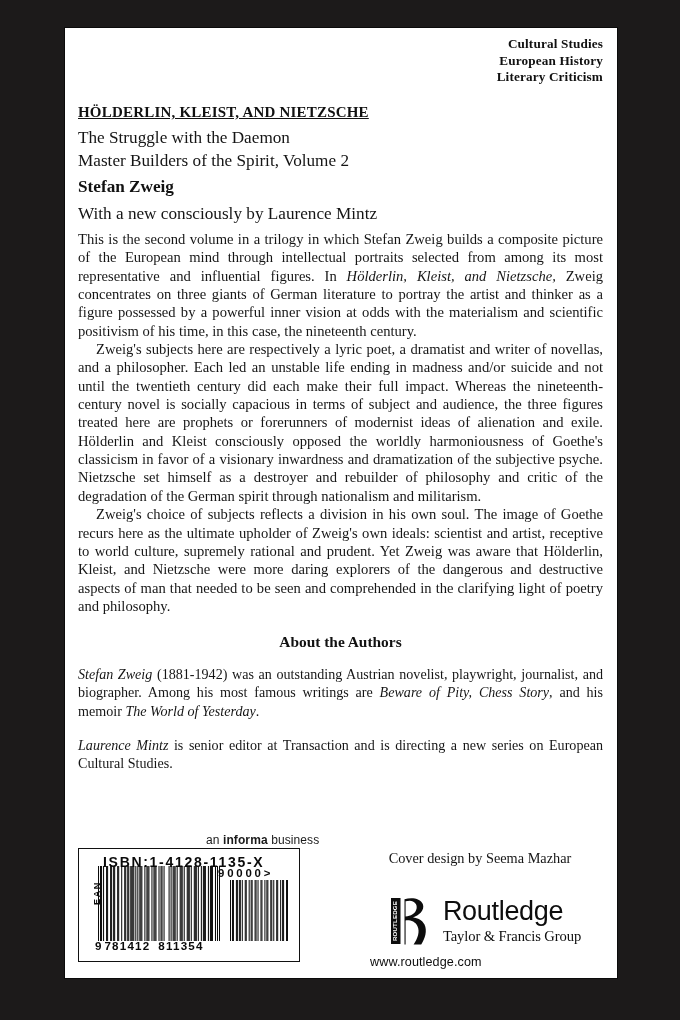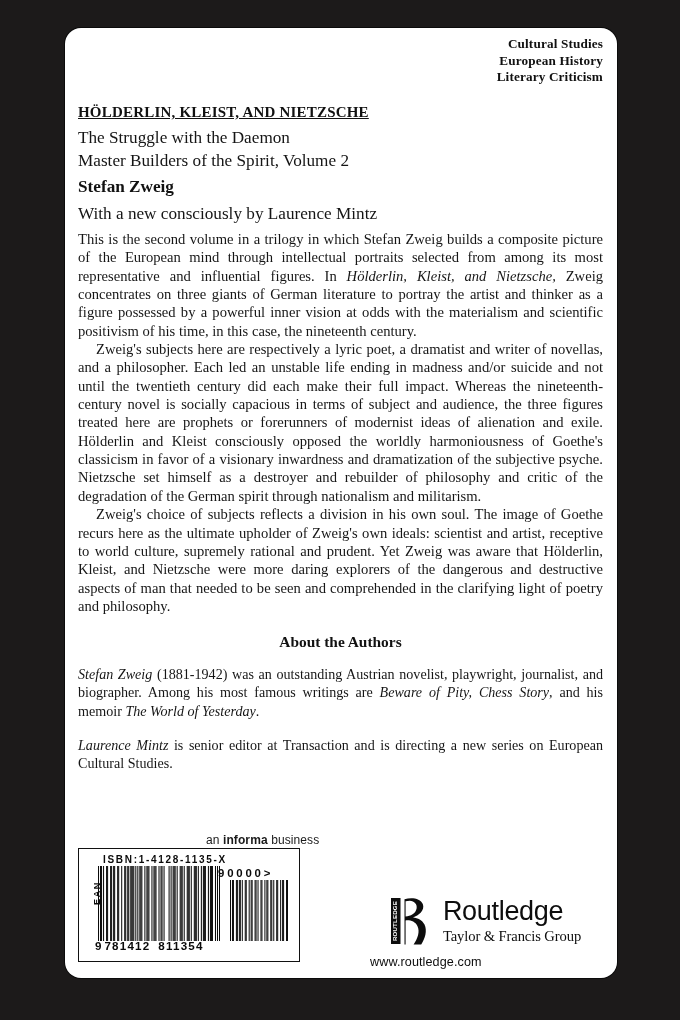--- a/index.html
+++ b/index.html
@@ -24,21 +24,20 @@
   
   #page {
     position: absolute;
     left: 65px;
     top: 28px;
     width: 552px;
     height: 950px;
     background: #ffffff;
     box-sizing: border-box;
     box-shadow: 0 0 0 1px #0b0b0b;
-    border-radius: 16px;
   }
 
   
   .subjects {
     position: absolute;
     right: 14px;
     top: 8px;
     text-align: right;
     font-family: "Liberation Serif", serif;
     font-weight: bold;
@@ -146,21 +145,21 @@
     height: 114px;
     background: #ffffff;
     border: 1.4px solid #111111;
     box-sizing: border-box;
   }
   .isbn-text {
     position: absolute;
     left: 24px;
     top: 5px;
     font-family: "Liberation Sans", sans-serif;
-    font-size: 10px;
+    font-size: 14px;
     font-weight: bold;
     letter-spacing: 1.7px;
     color: #0a0a0a;
     white-space: nowrap;
   }
   .addon-text {
     position: absolute;
     left: 139px;
     top: 18px;
     font-family: "Liberation Sans", sans-serif;
@@ -412,20 +411,21 @@
             <rect x="52.102" y="0" width="1.003" height="61" fill="#0a0a0a"></rect>
             <rect x="53.085" y="0" width="1.003" height="61" fill="#0a0a0a"></rect>
             <rect x="56.034" y="0" width="1.003" height="61" fill="#0a0a0a"></rect>
             <rect x="57.017" y="0" width="1.003" height="61" fill="#0a0a0a"></rect>
           </svg>
       </div>
 
       <div class="ean-digits"><span class="d-lead">9</span><span class="d-grp">781412</span><span class="d-grp" style="margin-left:8px">811354</span></div>
     </div>
 
+    <div class="cover-credit">Cover design by Seema Mazhar</div>
 
     <div class="logo-wrap">
       <div class="logo-row">
         <div class="logo-mark">
           <svg width="46" height="50" viewBox="0 0 46 50" aria-hidden="true">
             <rect x="0" y="2" width="9.5" height="46" fill="#0d0d0d"></rect>
             <text x="4.8" y="25" fill="#ffffff" font-family="Liberation Sans, sans-serif" font-size="6.1" font-weight="bold" letter-spacing="0.2" text-anchor="middle" dominant-baseline="middle" transform="rotate(-90 4.8 25)">ROUTLEDGE</text>
             <path d="M13.5 3.2 C20.5 1.0 29.5 2.2 31.8 8.0 C34.2 14.4 27.6 19.6 22.0 21.4
                      C27.0 21.9 31.2 24.0 33.4 28.3 C36.6 34.8 34.0 43.0 30.2 48.4
                      L22.6 48.4 C26.6 42.8 29.2 35.6 26.4 30.0 C24.2 25.5 19.4 23.9 14.6 24.4

